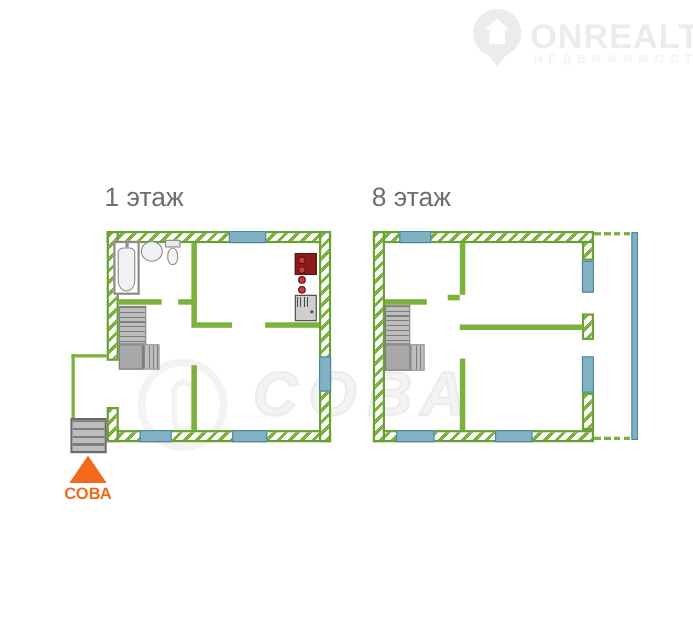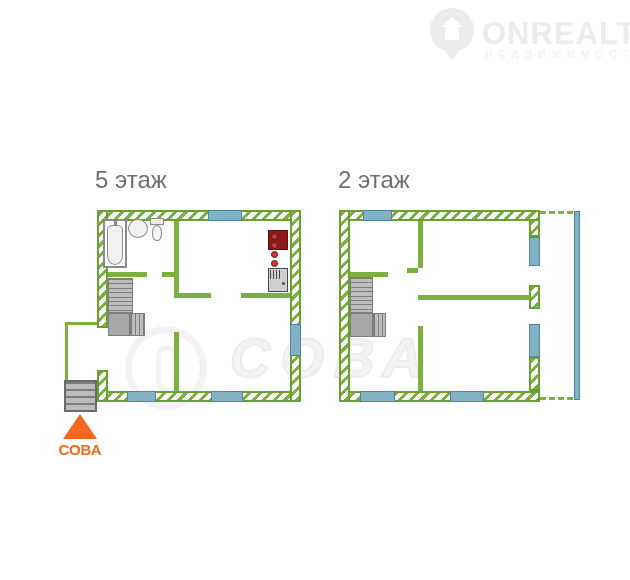--- a/index.html
+++ b/index.html
@@ -75,22 +75,22 @@
     <div class="a brand-sub" style="left:55px; top:40px;">НЕДВИЖИМОСТЬ</div>
   </div>
 
   <div class="a" style="left:110px; top:318px; width:380px; height:100px; z-index:0;">
     <div class="a sova-circle" style="left:15px; top:8px; width:82px; height:84px;">
       <div class="a sova-inner" style="left:24px; top:12px; width:22px; height:48px;"></div>
     </div>
     <div class="a sova-text" style="left:120px; top:12px;">СОВА</div>
   </div>
 
-  <div class="a floor-label" style="left:95px; top:166px;">5 этаж</div>
-  <div class="a floor-label" style="left:338px; top:166px;">2 этаж</div>
+  <div class="a floor-label" style="left:95px; top:166px;">1 этаж</div>
+  <div class="a floor-label" style="left:338px; top:166px;">8 этаж</div>
 
   <div class="a plan" style="left:97px; top:210px; width:204px; height:192px;">
 
     <div class="a wall" style="left:0; top:0; width:204px; height:11px;"></div>
     <div class="a wall" style="left:0; top:181px; width:204px; height:11px;"></div>
     <div class="a wall" style="left:0; top:0; width:11px; height:118px;"></div>
     <div class="a wall" style="left:0; top:160px; width:11px; height:32px;"></div>
     <div class="a wall" style="left:193px; top:0; width:11px; height:192px;"></div>
 
     <div class="a win" style="left:111px; top:0; width:34px; height:11px;"></div>

